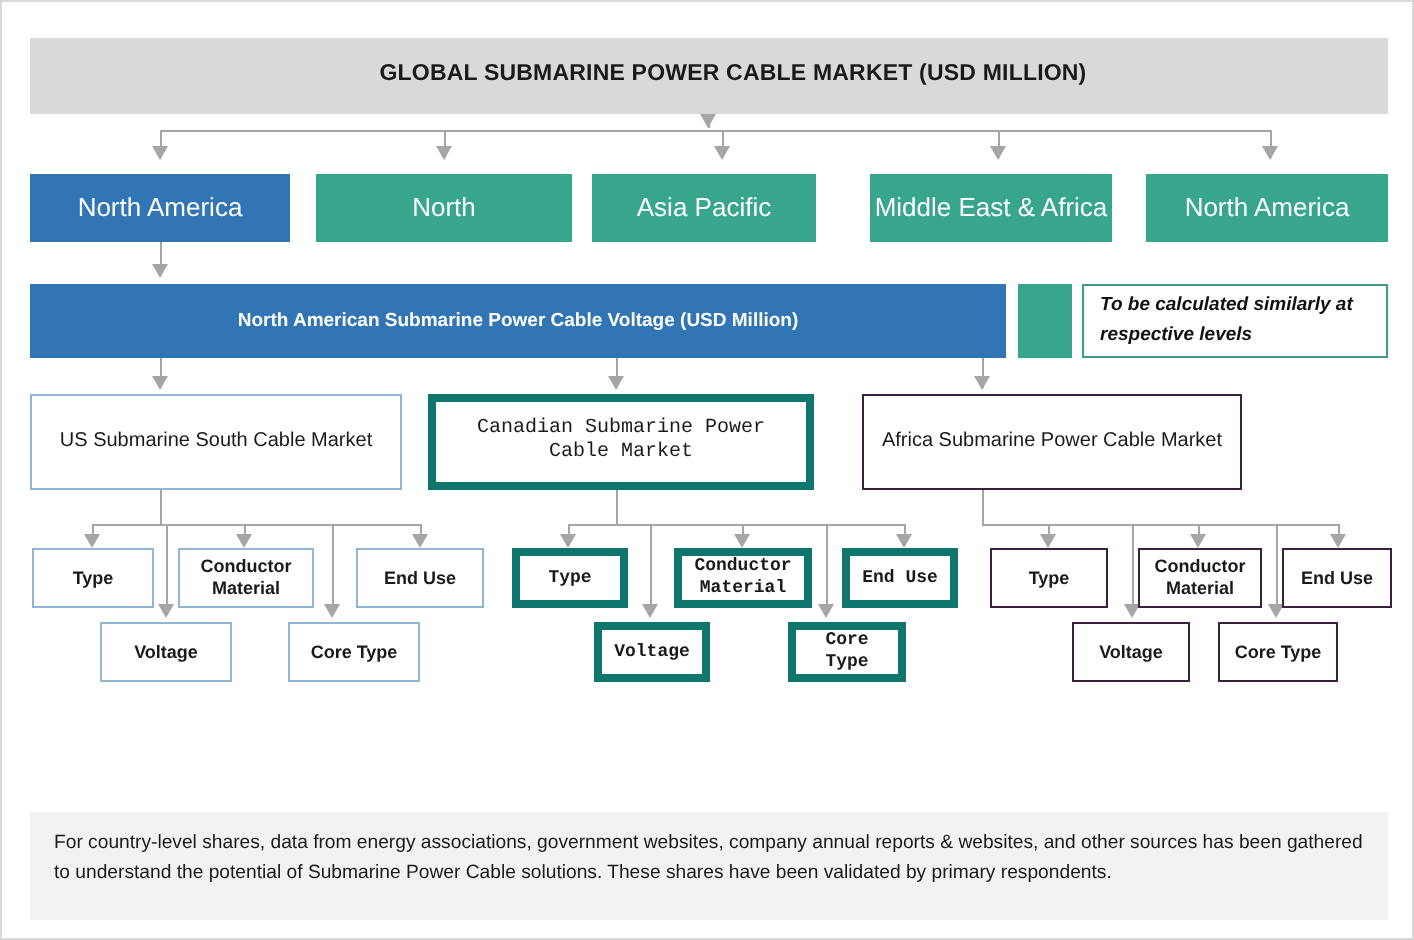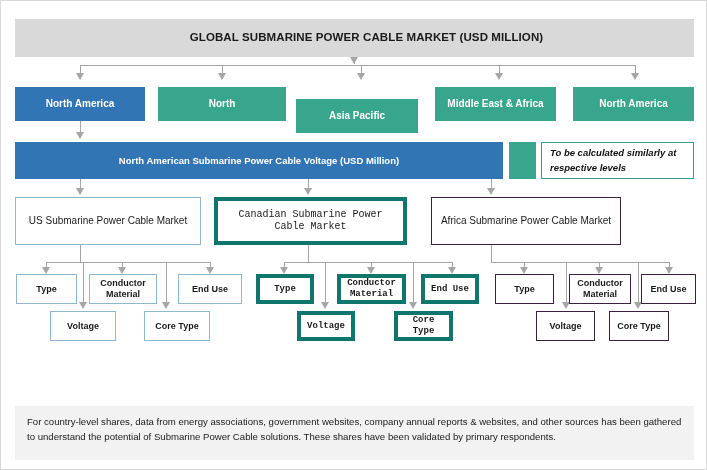--- a/index.html
+++ b/index.html
@@ -33,22 +33,22 @@
     background: #d9d9d9;
     color: #1a1a1a;
     font-weight: bold;
     font-size: 11.5px;
     letter-spacing: .1px;
   }
 
   
   .chip {
     color: #ffffff;
-    font-weight: bold;
-    font-size: 10px;
+    font-weight: normal;
+    font-size: 13px;
   }
   .chip-blue { background: #3175b4; }
   .chip-green { background: #37a68c; }
 
   
   .na-bar {
     background: #3175b4;
     color: #ffffff;
     font-weight: bold;
     font-size: 9.5px;
@@ -133,39 +133,39 @@
   <div class="arrow" style="left:216.5px; top:72px;"></div>
   <div class="ln ln-v" style="left:360px; top:64px; height:14px;"></div>
   <div class="arrow" style="left:355.5px; top:72px;"></div>
   <div class="ln ln-v" style="left:498px; top:64px; height:14px;"></div>
   <div class="arrow" style="left:493.5px; top:72px;"></div>
   <div class="ln ln-v" style="left:634px; top:64px; height:14px;"></div>
   <div class="arrow" style="left:629.5px; top:72px;"></div>
 
   <div class="box chip chip-blue" style="left:14px;  top:86px; width:130px; height:34px;">North America</div>
   <div class="box chip chip-green" style="left:157px; top:86px; width:128px; height:34px;">North</div>
-  <div class="box chip chip-green" style="left:295px; top:98px; width:122px; height:34px;">Asia Pacific</div>
+  <div class="box chip chip-green" style="left:295px; top:86px; width:112px; height:34px;">Asia Pacific</div>
   <div class="box chip chip-green" style="left:434px; top:86px; width:121px; height:34px;">Middle East &amp; Africa</div>
   <div class="box chip chip-green" style="left:572px; top:86px; width:121px; height:34px;">North America</div>
 
   <div class="ln ln-v" style="left:79px; top:120px; height:17px;"></div>
   <div class="arrow" style="left:74.5px; top:131px;"></div>
 
   <div class="box na-bar" style="left:14px; top:141px; width:488px; height:37px;">North American Submarine Power Cable Voltage (USD Million)</div>
   <div class="box green-swatch" style="left:508px; top:141px; width:27px; height:37px;"></div>
   <div class="box note-box" style="left:540px; top:141px; width:153px; height:37px;">To be calculated similarly at respective levels</div>
 
   <div class="ln ln-v" style="left:79px;  top:178px; height:15px;"></div>
   <div class="arrow" style="left:74.5px; top:187px;"></div>
   <div class="ln ln-v" style="left:307px; top:178px; height:15px;"></div>
   <div class="arrow" style="left:302.5px; top:187px;"></div>
   <div class="ln ln-v" style="left:490px; top:178px; height:15px;"></div>
   <div class="arrow" style="left:485.5px; top:187px;"></div>
 
-  <div class="box country bd-blue" style="left:14px;  top:196px; width:186px; height:48px;">US Submarine Power Cable Market</div>
+  <div class="box country bd-blue" style="left:14px;  top:196px; width:186px; height:48px;">US Submarine South Cable Market</div>
   <div class="box country bd-olive" style="left:213px; top:196px; width:193px; height:48px;">Canadian Submarine Power Cable Market</div>
   <div class="box country bd-purple" style="left:430px; top:196px; width:190px; height:48px;">Africa Submarine Power Cable Market</div>
 
   <div class="ln ln-v" style="left:79px; top:244px; height:8px;"></div>
   <div class="ln ln-h" style="left:45px; top:261px; width:164px;"></div>
   <div class="ln ln-v" style="left:79px; top:244px; height:18px;"></div>
 
   <div class="ln ln-v" style="left:45px; top:261px; height:8px;"></div>
   <div class="arrow" style="left:40.5px; top:266px;"></div>
 

